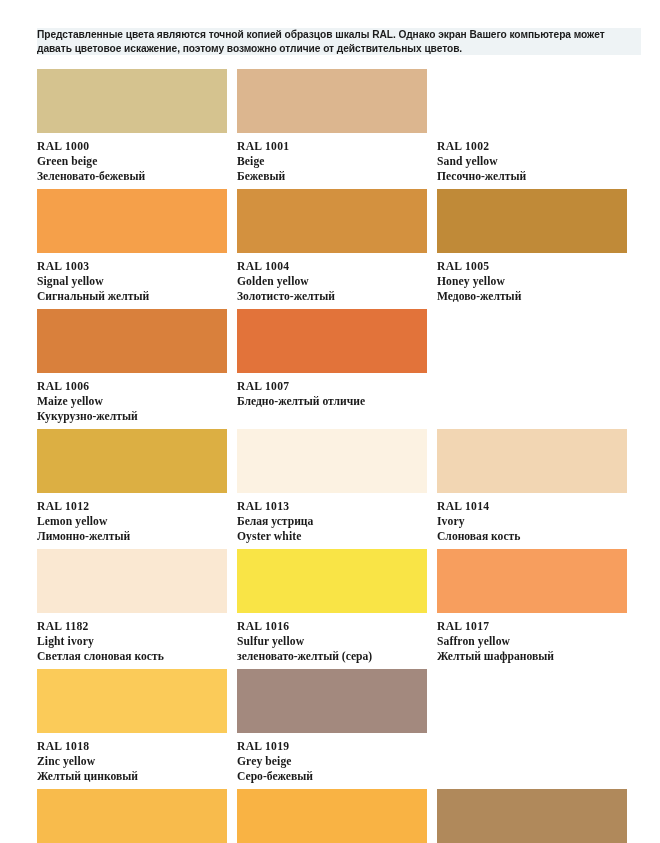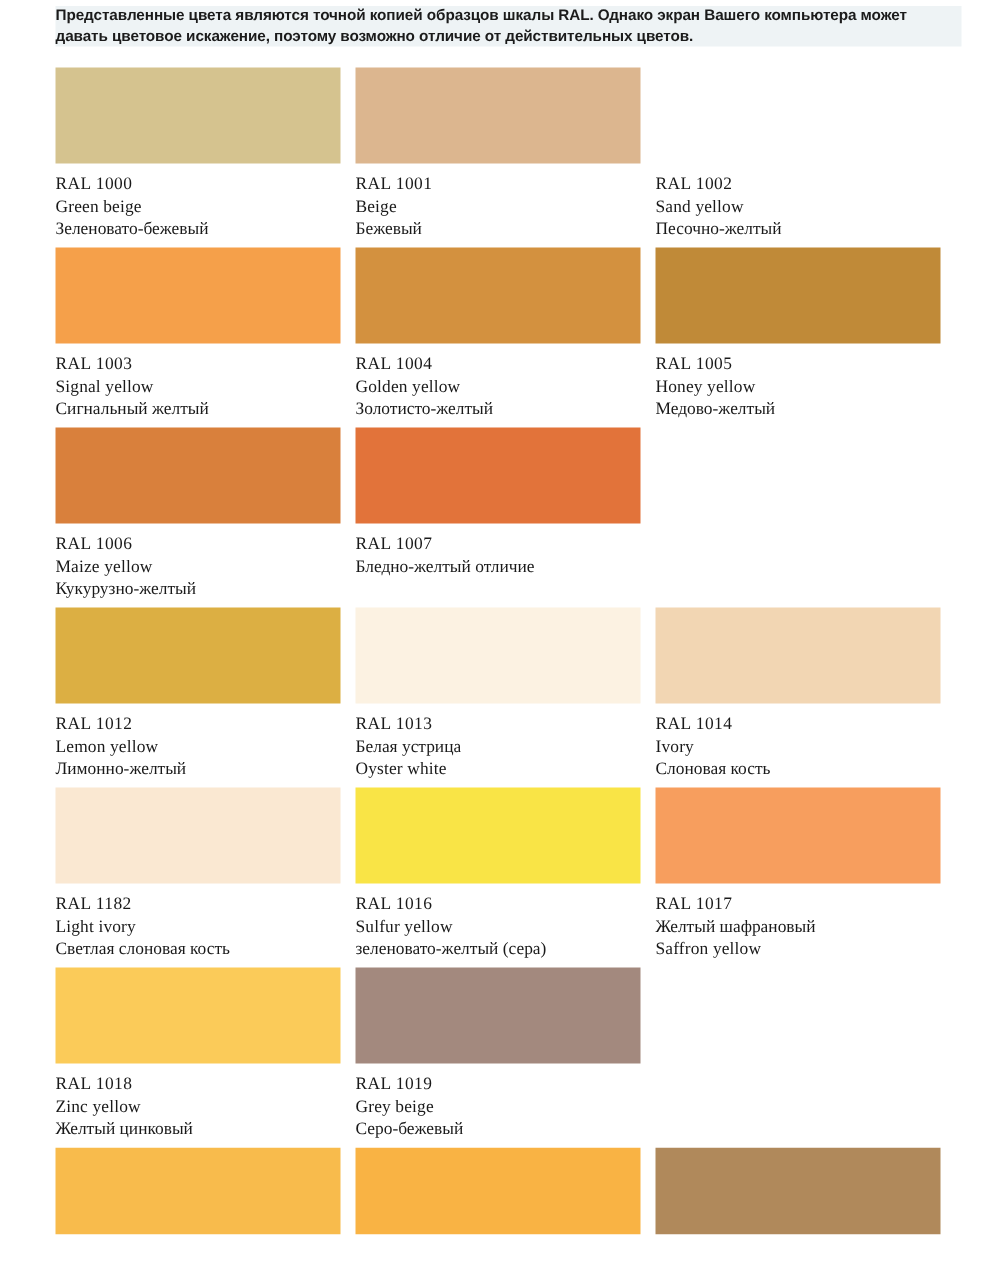--- a/index.html
+++ b/index.html
@@ -12,20 +12,21 @@
     height: 843px;
     overflow: hidden;
     font-family: "Liberation Serif", serif;
     -webkit-font-smoothing: antialiased;
   }
   .page {
     position: relative;
     width: 660px;
     height: 736px;
     background: #ffffff;
+    margin-top: 24px;
   }
 
   
   .disclaimer {
     position: absolute;
     left: 37px;
     top: 4px;
     width: 604px;
     font-family: "Liberation Sans", sans-serif;
     font-size: 10.2px;
@@ -66,20 +67,21 @@
   .labels {
     padding-top: 6px;
     font-family: "Liberation Serif", serif;
     color: #1a1a1a;
   }
   .lbl {
     font-size: 11.6px;
     line-height: 15.2px;
     white-space: nowrap;
     letter-spacing: 0.1px;
+    font-weight: bold;
   }
   .lbl.code { letter-spacing: 0.3px; }
   .lbl.ru { letter-spacing: 0px; }
 
   
   .row-clipped {
     display: flex;
     width: 660px;
     height: 58px;
     overflow: hidden;
@@ -210,22 +212,22 @@
         <div class="labels">
           <div class="lbl code">RAL 1016</div>
           <div class="lbl en">Sulfur yellow</div>
           <div class="lbl ru">зеленовато-желтый (сера)</div>
         </div>
       </div>
       <div class="cell c2">
         <div class="swatch" style="background: rgb(247, 158, 94);"></div>
         <div class="labels">
           <div class="lbl code">RAL 1017</div>
+          <div class="lbl en">Saffron yellow</div>
           <div class="lbl ru">Желтый шафрановый</div>
-          <div class="lbl en">Saffron yellow</div>
         </div>
       </div>
     </div>
 
     <div class="row">
       <div class="cell c0">
         <div class="swatch" style="background: rgb(251, 203, 89);"></div>
         <div class="labels">
           <div class="lbl code">RAL 1018</div>
           <div class="lbl en">Zinc yellow</div>

